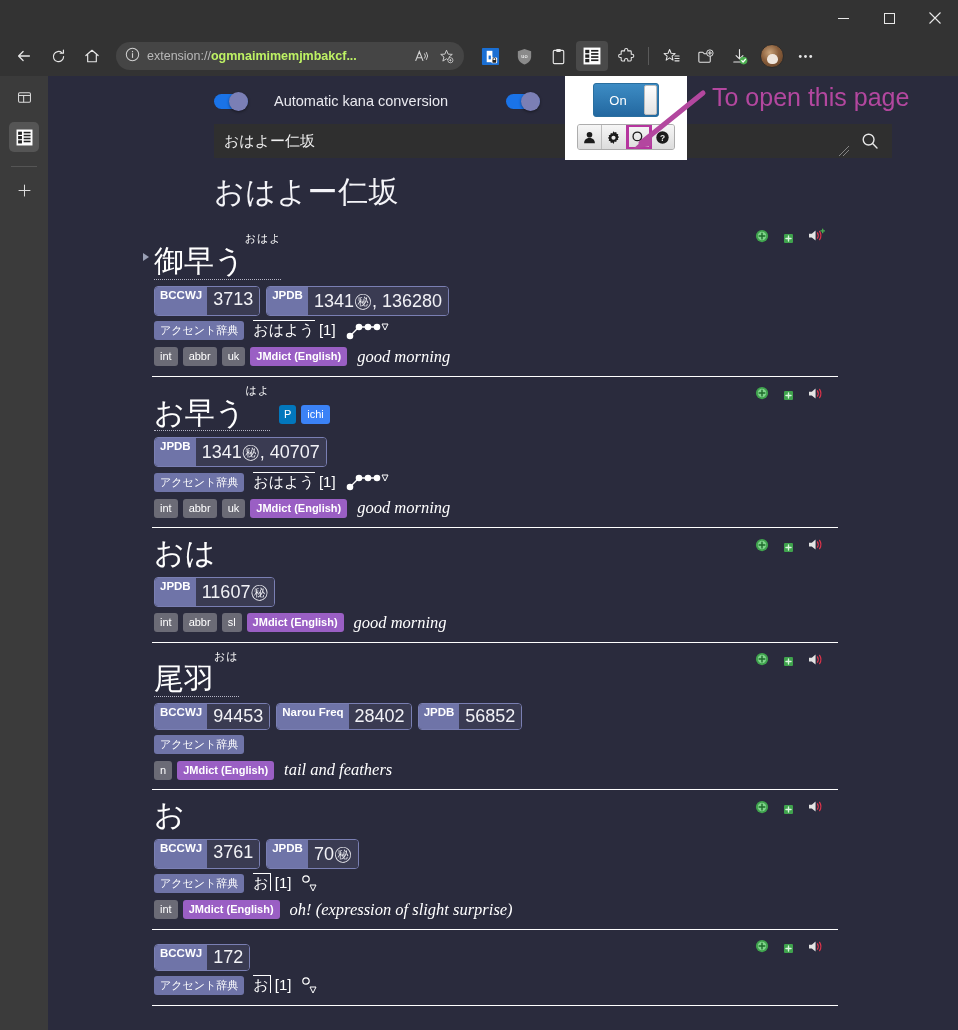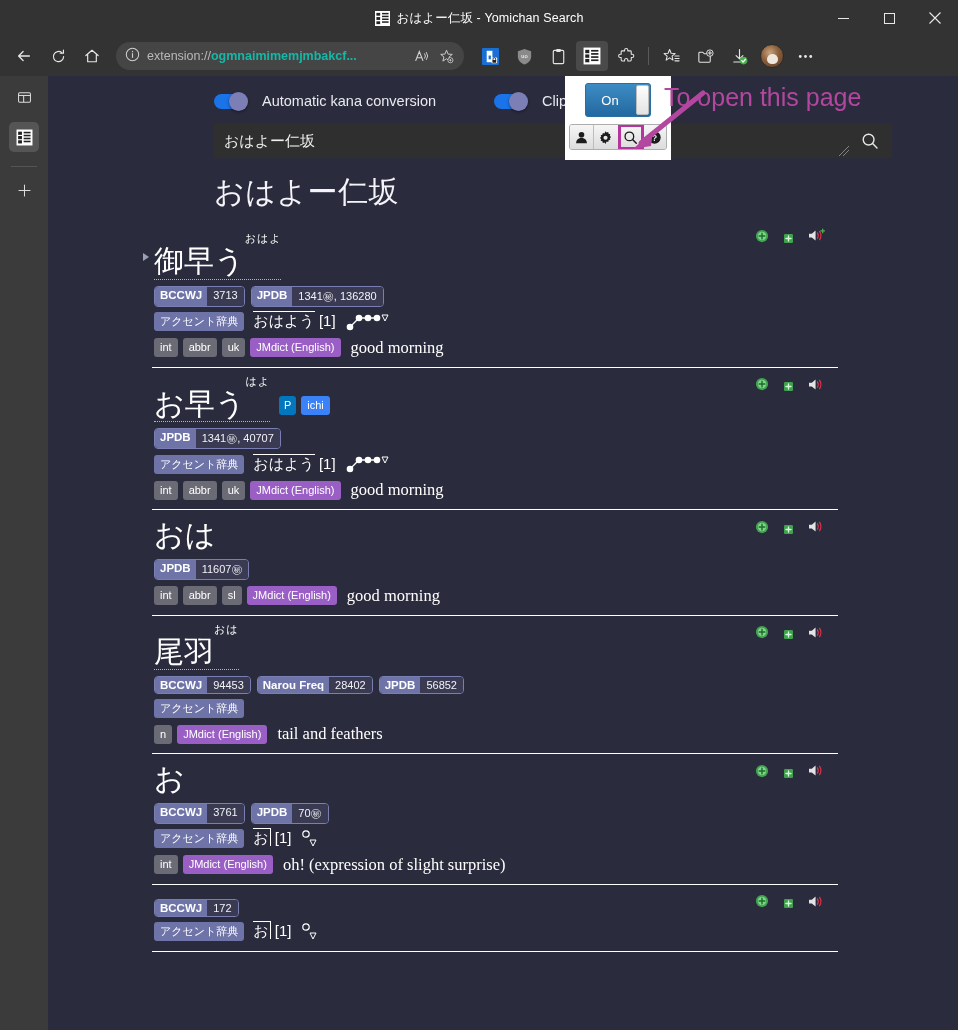--- a/index.html
+++ b/index.html
@@ -52,21 +52,21 @@
   .omnibox {
     flex: 1 1 auto; height: 28px; background: #454545;
     border-radius: 14px; display: flex; align-items: center;
     padding: 0 6px 0 9px; margin: 0 8px 0 6px; max-width: 348px;
     min-width: 120px;
   }
   .omni-url {
     flex: 1; color: #b9b9b9; font-size: 12.5px; margin-left: 7px;
     white-space: nowrap; overflow: hidden;
   }
-  .omni-url b { color: #14b8a6; font-weight: 600; }
+  .omni-url b { color: #bef264; font-weight: 600; }
   .tb-sep { width: 1px; height: 18px; background: #5a5a5a; margin: 0 4px; flex:none;}
   .avatar {
     width: 24px; height: 24px; border-radius: 50%; flex: none;
     background: radial-gradient(circle at 40% 35%, #c9a37a 0%, #8a5f3c 45%, #5a3a22 100%);
     border: 1px solid #2b2b2b; margin: 0 3px;
     overflow:hidden; position:relative;
   }
   .avatar::after{
     content:''; position:absolute; left:25%; top:42%; width:50%; height:46%;
     background:#efe6dd; border-radius:50% 50% 45% 45%;
@@ -92,21 +92,21 @@
   .content {
     flex: 1; background: #2a2b3d; position: relative; overflow: hidden;
   }
 
   
   .search-header { padding: 12px 0 0 0; }
   .opt-row {
     display: flex; align-items: center; gap: 9px;
     padding-left: 166px; height: 26px;
   }
-  .opt-group { display: flex; align-items: center; gap: 14px; }
+  .opt-group { display: flex; align-items: center; gap: 26px; }
   .opt-group + .opt-group { margin-left: 49px; }
   .toggle {
     width: 34px; height: 15px; border-radius: 8px; background: #1a73e8;
     position: relative; flex: none;
   }
   .toggle::after {
     content: ''; position: absolute; right: 0px; top: -2px;
     width: 19px; height: 19px; border-radius: 50%;
     background: #7b7fb5; box-shadow: 0 1px 3px rgba(0,0,0,.45);
   }
@@ -163,56 +163,56 @@
   .headword.nodot { border-bottom: none; }
   .hw-tags { display: flex; gap: 5px; padding-bottom: 7px; }
   .tag {
     font-size: 11px; color: #ffffff; border-radius: 3px;
     padding: 2px 6px; line-height: 1.35; white-space: nowrap;
     display: inline-block;
   }
   .tag.popular { background: #0277bd; padding: 2px 5px; }
   .tag.freqcat  { background: #3b82f6; }
   .tag.grey    { background: #6b6b76; }
-  .tag.purple  { background: #9a5fc4; font-weight: normal; }
+  .tag.purple  { background: #9a5fc4; font-weight: bold; }
   .tag.dict    { background: #6f74a8; }
 
   .freq-row { display: flex; gap: 6px; margin: 6px 0 0 2px; flex-wrap: wrap; }
   .freq {
     display: inline-flex; align-items: stretch; border-radius: 4px;
     overflow: hidden; border: 1px solid #7a7fb3; font-size: 11.5px;
   }
   .freq .k { background: #6f74a8; color: #fff; padding: 2px 5px; font-weight: bold;}
-  .freq .v { background: #3a3b52; color: #f2f2f6; padding: 2px 6px; font-size: 11px;}
+  .freq .v { background: #3a3b52; color: #f2f2f6; padding: 2px 6px; font-size: 18px;}
 
   .pitch-row { display: flex; align-items: center; gap: 9px; margin: 5px 0 0 2px; flex-wrap: wrap;}
   .pitch-list { margin: 4px 0 0 2px; }
   .pitch-item { display: flex; align-items: center; gap: 8px; margin-bottom: 3px; padding-left:6px;}
   .bullet {
     width: 5px; height: 5px; border-radius: 50%; border: 1px solid #c7c7d2;
     flex: none;
   }
   .pitch-reading {
     color: #ffffff; font-size: 15px; white-space: nowrap;
   }
   .pitch-reading .oh { border-top: 1.5px solid #ffffff; }
   .pitch-reading .ohr { border-top: 1.5px solid #ffffff; border-right: 1.5px solid #ffffff; padding-right:1px;}
   .pitch-svg { display: block; }
 
   .gloss-row { display: flex; align-items: center; gap: 6px; margin: 6px 0 0 2px; flex-wrap: wrap; }
   .gloss-tags { display: flex; gap: 5px; }
   .gloss-text {
     color: #ffffff; font-family: "Liberation Serif", serif;
-    font-size: 16.5px; margin-left: 4px;
+    font-size: 16.5px; margin-left: 4px; font-style: italic;
   }
 
   
   .ext-popup {
     position: absolute; left: 565px; top: 76px;
-    width: 106px; height: 84px; background: #ffffff;
+    width: 122px; height: 84px; background: #ffffff;
     z-index: 40;
   }
   .popup-toggle {
     width: 66px; height: 34px; margin: 7px auto 0; position: relative;
     background: #2d7cb5; border: 1px solid #2a6f9f; border-radius: 3px;
     display: flex; align-items: center;
     background-image: linear-gradient(#3d8cc4, #2368a0);
   }
   .popup-toggle .lbl {
     flex: 1; text-align: center; color: #ffffff; font-size: 13px;
@@ -233,45 +233,30 @@
     background-image: linear-gradient(#f6f6f6, #dcdcdc);
     border-right: 1px solid #bdbdbd; color: #1c1c1c;
   }
   .pbtn:last-child { border-right: none; }
   .pbtn.highlight {
     outline: 3px solid #b5359e; outline-offset: -2px;
     position: relative; z-index: 2;
   }
 
   .annot-text {
-    position: absolute; left: 664px; top: 83px;
+    position: absolute; left: 712px; top: 83px;
     color: #b3479f; font-size: 25px; z-index: 45;
     font-family: "Liberation Sans", sans-serif; white-space: nowrap;
   }
   .annot-arrow { position: absolute; left: 615px; top: 88px; z-index: 44; }
 </style>
 </head>
 <body>
 
 <div class="titlebar">
-  <div class="title-center">
-    <span class="title-favicon">
-      <svg width="15" height="15" viewBox="0 0 16 16">
-        <rect x="0" y="0" width="16" height="16" fill="#fff"></rect>
-        <rect x="1.5" y="2" width="4" height="3" fill="#222"></rect>
-        <rect x="1.5" y="6.5" width="4" height="3" fill="#222"></rect>
-        <rect x="1.5" y="11" width="4" height="3" fill="#222"></rect>
-        <rect x="7.5" y="2" width="7" height="1.6" fill="#222"></rect>
-        <rect x="7.5" y="5" width="7" height="1.6" fill="#222"></rect>
-        <rect x="7.5" y="8" width="7" height="1.6" fill="#222"></rect>
-        <rect x="7.5" y="11" width="7" height="1.6" fill="#222"></rect>
-      </svg>
-    </span>
-    <span class="title-text">おはよー仁坂 - Yomichan Search</span>
-  </div>
   <div class="win-controls">
     <div class="win-btn">
       <svg width="11" height="11" viewBox="0 0 11 11">
           <rect x="0" y="5" width="11" height="1" fill="#e8e8e8"></rect>
         </svg>
     </div>
     <div class="win-btn">
       <svg width="11" height="11" viewBox="0 0 11 11">
           <rect x="0.5" y="0.5" width="10" height="10" fill="none" stroke="#e8e8e8"></rect>
         </svg>

